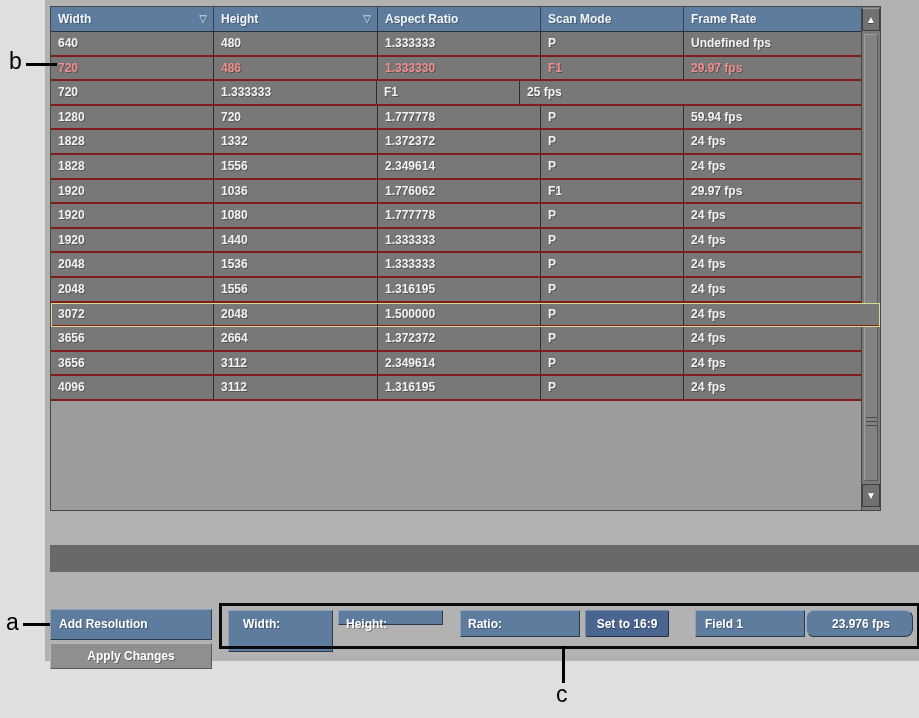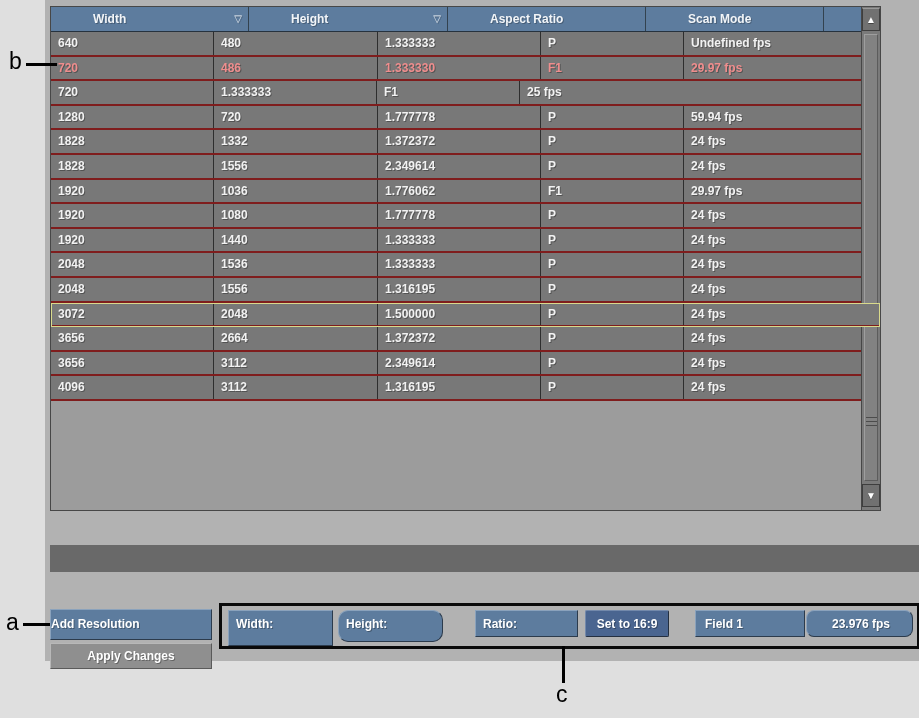--- a/index.html
+++ b/index.html
@@ -22,21 +22,20 @@
   .hdr{
     display:flex;height:24px;background:#5d7c9e;
     border-bottom:1px solid #26323e;
   }
   .hcell{
     position:relative;box-sizing:border-box;
     border-right:1px solid #33424f;
     color:#f2f5f8;font-size:12px;font-weight:bold;
     line-height:24px;padding-left:7px;white-space:nowrap;overflow:hidden;
     text-shadow:1px 1px 0 rgba(0,0,0,0.25);
-    margin-left:35px;
   }
   .sort{
     position:absolute;right:6px;top:0;font-size:10px;font-weight:normal;
     color:#eef2f6;
   }
   .rows{position:relative;}
   .trow{
     display:flex;height:22.6px;background:#787878;
     border-bottom:2px solid #7f1d1d;position:relative;
   }
@@ -78,29 +77,29 @@
   .btn{
     position:absolute;box-sizing:border-box;
     color:#fff;font-size:12px;font-weight:bold;
     text-shadow:1px 1px 0 rgba(0,0,0,0.3);
     line-height:27px;
   }
   .steel{
     background:#5d7c9e;border:1px solid #2c3b4c;
     border-top-color:#8aa2bc;border-left-color:#8aa2bc;
   }
-  .add-res{left:5px;top:609px;width:162px;height:31px;line-height:29px;}
+  .add-res{left:5px;top:609px;width:162px;height:31px;line-height:29px;padding-left:8px;}
   .apply{
     left:5px;top:643px;width:162px;height:26px;line-height:24px;
     background:#8f8f8f;border:1px solid #5a5a5a;border-top-color:#b8b8b8;
     border-left-color:#b8b8b8;text-align:center;
   }
-  .fld-width{left:183px;top:610px;width:105px;height:36px;padding-left:7px;}
-  .fld-height{left:293px;top:610px;width:105px;height:32px;padding-left:7px;border-radius:10px;}
-  .fld-ratio{left:430px;top:610px;width:103px;height:27px;padding-left:7px;}
+  .fld-width{left:183px;top:610px;width:105px;height:42px;padding-left:14px;}
+  .fld-height{left:293px;top:610px;width:105px;height:15px;padding-left:7px;}
+  .fld-ratio{left:415px;top:610px;width:120px;height:27px;padding-left:7px;}
   .set169{
     left:540px;top:610px;width:84px;height:27px;text-align:center;
     background:#4a6590;border:1px solid #242f40;border-top-color:#7389ab;
     border-left-color:#7389ab;border-radius:2px;
   }
   .fld-field{left:650px;top:610px;width:110px;height:27px;padding-left:9px;}
   .fld-fps{left:761px;top:610px;width:107px;height:27px;padding-left:25px;border-radius:8px;}
   
   .ann{position:absolute;color:#000;font-size:23px;font-family:"Liberation Sans",sans-serif;}
   .ann-line{position:absolute;background:#000;}

